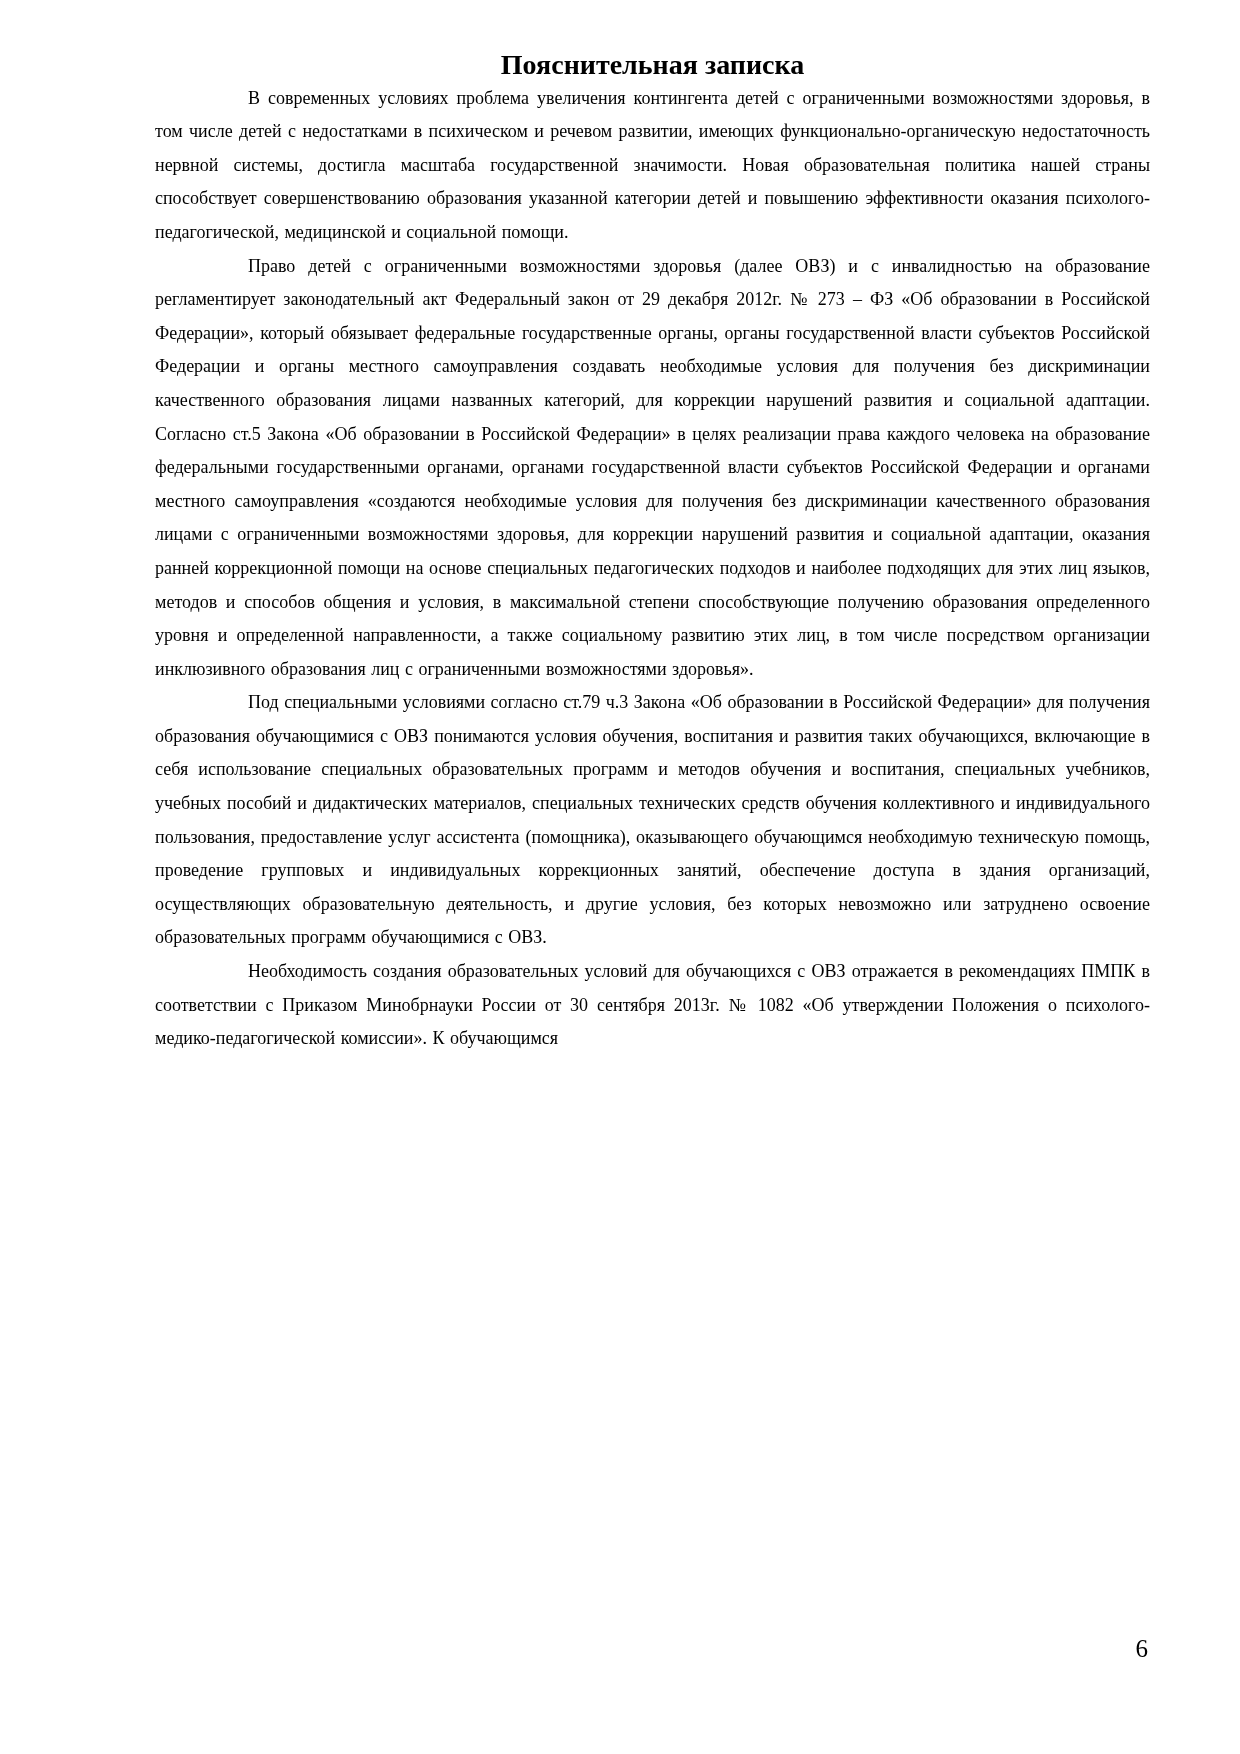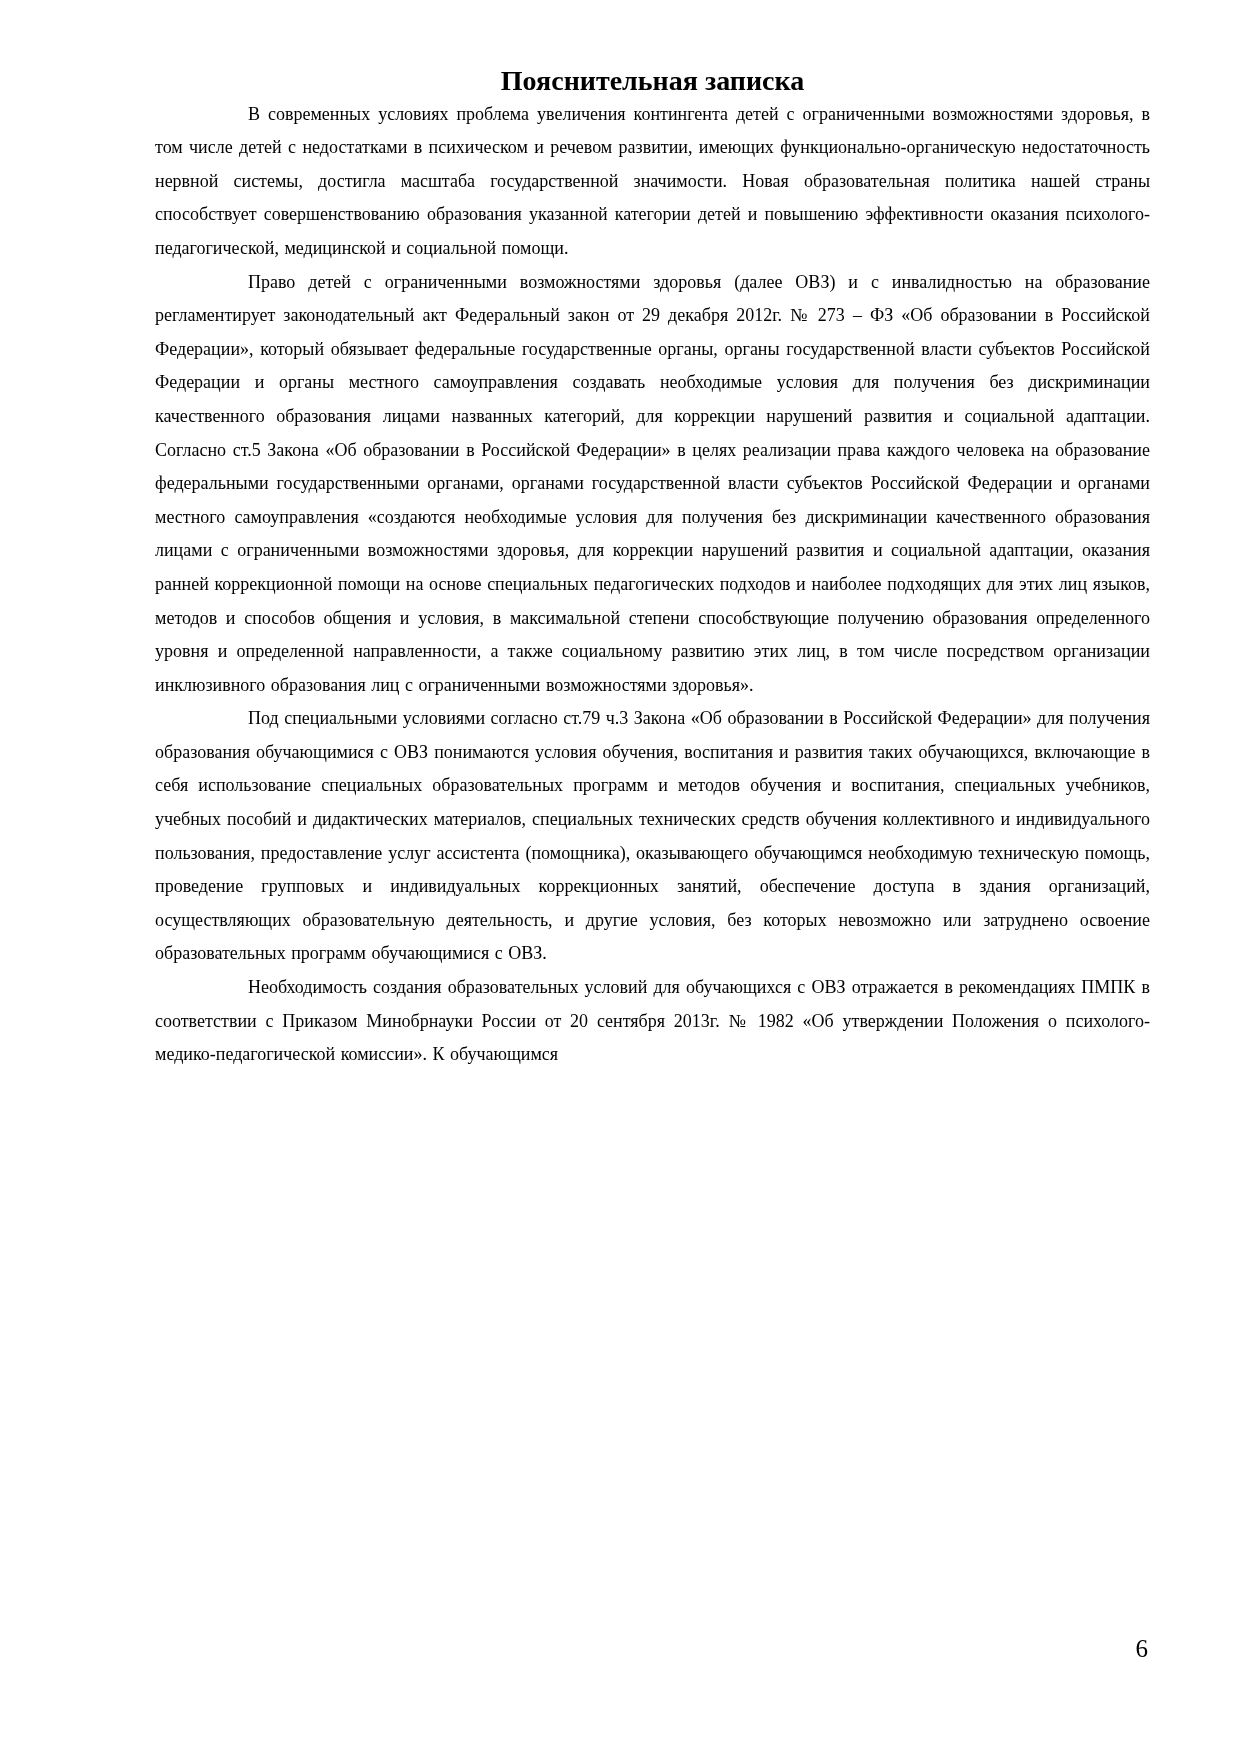--- a/index.html
+++ b/index.html
@@ -17,21 +17,21 @@
   }
   .page {
     position: relative;
     width: 1240px;
     height: 1754px;
     background: #ffffff;
   }
   .content {
     position: absolute;
     left: 155px;
-    top: 64px;
+    top: 48px;
     width: 995px;
   }
   .doc-title {
     margin: 0;
     text-align: center;
     font-weight: bold;
     font-size: 28px;
     line-height: 33.6px;
   }
   .para {
@@ -53,16 +53,16 @@
 </style>
 </head>
 <body>
 
 <div class="page">
   <div class="content">
     <h1 class="doc-title">Пояснительная записка</h1>
     <p class="para">В современных условиях проблема увеличения контингента детей с ограниченными возможностями здоровья, в том числе детей с недостатками в психическом и речевом развитии, имеющих функционально-органическую недостаточность нервной системы, достигла масштаба государственной значимости. Новая образовательная политика нашей страны способствует совершенствованию образования указанной категории детей и повышению эффективности оказания психолого-педагогической, медицинской и социальной помощи.</p>
     <p class="para">Право детей с ограниченными возможностями здоровья (далее ОВЗ) и с инвалидностью на образование регламентирует законодательный акт Федеральный закон от 29 декабря 2012г. № 273 – ФЗ «Об образовании в Российской Федерации», который обязывает федеральные государственные органы, органы государственной власти субъектов Российской Федерации и органы местного самоуправления создавать необходимые условия для получения без дискриминации качественного образования лицами названных категорий, для коррекции нарушений развития и социальной адаптации. Согласно ст.5 Закона «Об образовании в Российской Федерации» в целях реализации права каждого человека на образование федеральными государственными органами, органами государственной власти субъектов Российской Федерации и органами местного самоуправления «создаются необходимые условия для получения без дискриминации качественного образования лицами с ограниченными возможностями здоровья, для коррекции нарушений развития и социальной адаптации, оказания ранней коррекционной помощи на основе специальных педагогических подходов и наиболее подходящих для этих лиц языков, методов и способов общения и условия, в максимальной степени способствующие получению образования определенного уровня и определенной направленности, а также социальному развитию этих лиц, в том числе посредством организации инклюзивного образования лиц с ограниченными возможностями здоровья».</p>
     <p class="para">Под специальными условиями согласно ст.79 ч.3 Закона «Об образовании в Российской Федерации» для получения образования обучающимися с ОВЗ понимаются условия обучения, воспитания и развития таких обучающихся, включающие в себя использование специальных образовательных программ и методов обучения и воспитания, специальных учебников, учебных пособий и дидактических материалов, специальных технических средств обучения коллективного и индивидуального пользования, предоставление услуг ассистента (помощника), оказывающего обучающимся необходимую техническую помощь, проведение групповых и индивидуальных коррекционных занятий, обеспечение доступа в здания организаций, осуществляющих образовательную деятельность, и другие условия, без которых невозможно или затруднено освоение образовательных программ обучающимися с ОВЗ.</p>
-    <p class="para">Необходимость создания образовательных условий для обучающихся с ОВЗ отражается в рекомендациях ПМПК в соответствии с Приказом Минобрнауки России от 20 сентября 2013г. № 1982 «Об утверждении Положения о психолого-медико-педагогической комиссии». К обучающимся</p>
+    <p class="para">Необходимость создания образовательных условий для обучающихся с ОВЗ отражается в рекомендациях ПМПК в соответствии с Приказом Минобрнауки России от 30 сентября 2013г. № 1082 «Об утверждении Положения о психолого-медико-педагогической комиссии». К обучающимся</p>
   </div>
   <div class="page-number">6</div>
 </div>
 
 </body></html>

